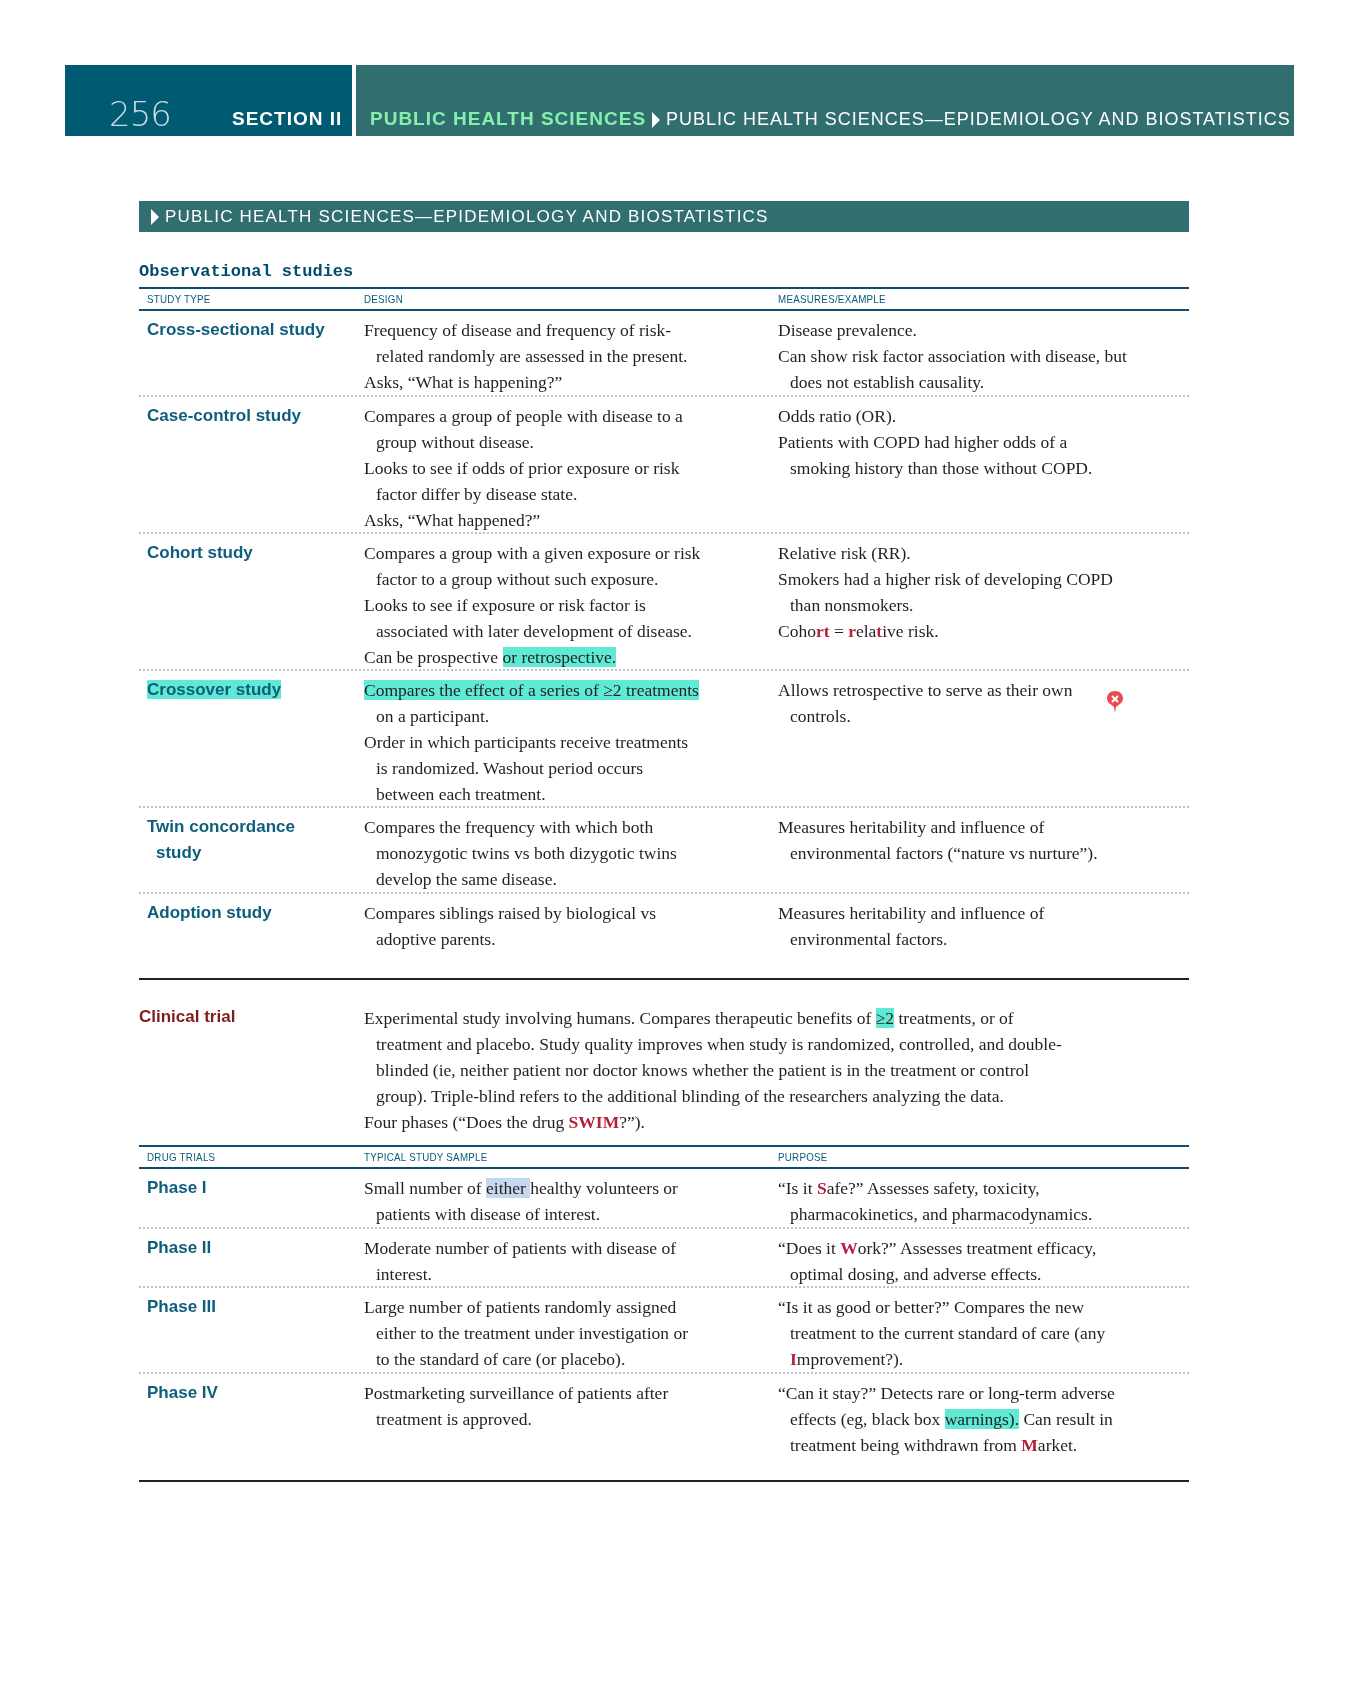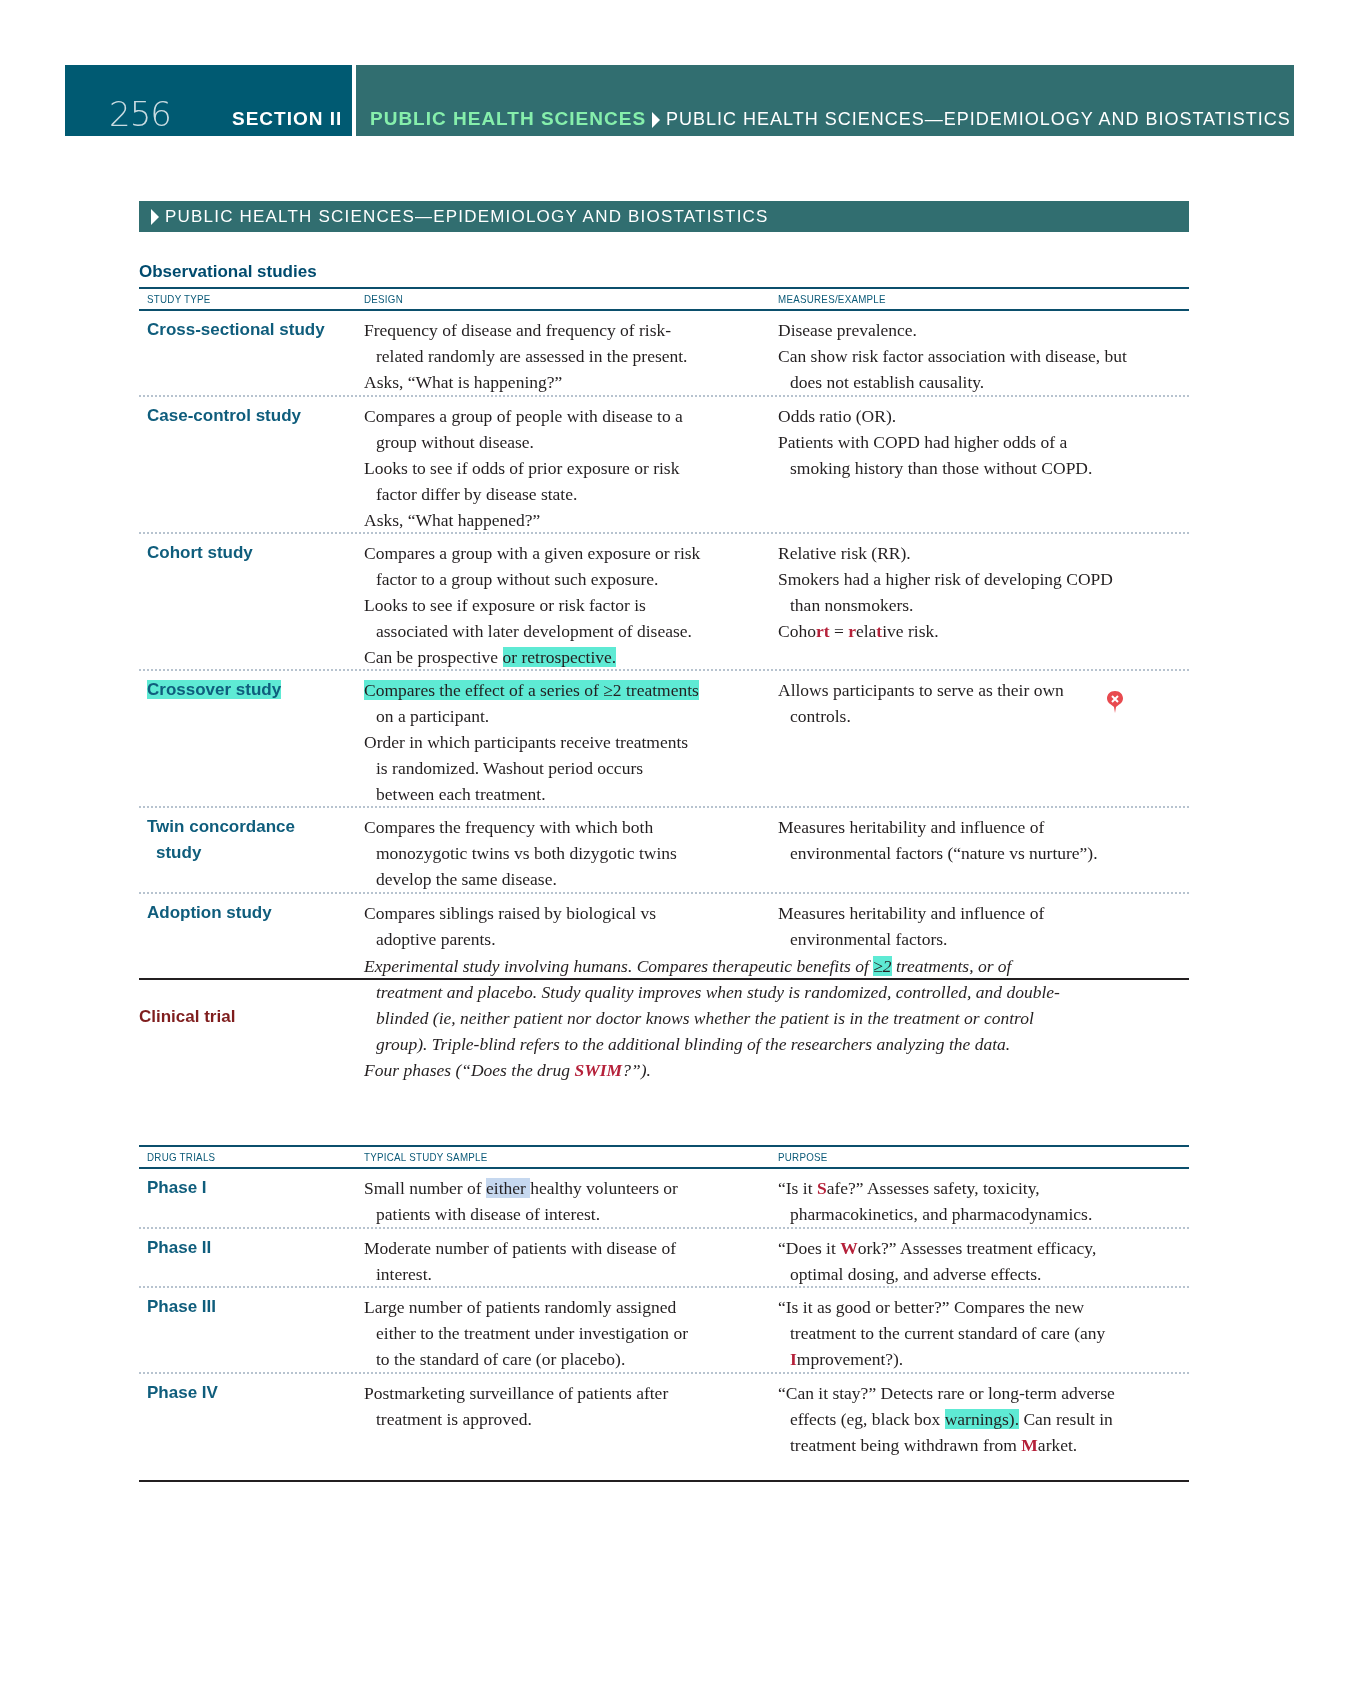--- a/index.html
+++ b/index.html
@@ -32,21 +32,21 @@
   .line.ind { padding-left: 12px; }
   .hl { background: #5eead4; }
   .sel { background: #c6d8ef; }
   .red { color: #b5213a; font-weight: bold; }
 
   .rule-black { position: absolute; left: 139px; width: 1050px; height: 2px; background: #231f20; }
 
   .pin { position: absolute; left: 1106px; top: 690px; width: 18px; height: 24px; }
 
   .clin-title { position: absolute; left: 139px; top: 1007px; font-family: "Liberation Sans", sans-serif; font-weight: bold; font-size: 17px; color: #7f1d1d; }
-  .clin-body { position: absolute; left: 364px; top: 953px; width: 830px; font-style: italic; }
+  .clin-body { position: absolute; left: 364px; top: 1005px; width: 830px; }
 </style>
 </head>
 <body>
 
 <div class="top-header">
   <div class="hdr-left">
     <span class="page-num">256</span>
     <span class="section-label">SECTION II</span>
   </div>
   <div class="hdr-div"></div>
@@ -57,21 +57,21 @@
       <span>PUBLIC HEALTH SCIENCES—EPIDEMIOLOGY AND BIOSTATISTICS</span>
     </span>
   </div>
 </div>
 
 <div class="sub-bar">
   <span class="tri"></span>
   <span>PUBLIC HEALTH SCIENCES—EPIDEMIOLOGY AND BIOSTATISTICS</span>
 </div>
 
-<div class="section-title" style="top:262px;">Observational studies</div>
+<div class="section-title" style="top:262px;font-family:Liberation Mono, monospace;">Observational studies</div>
 
 <div class="tbl" style="top:287px;">
   <div class="tbl-head">
     <span style="left:8px;">STUDY TYPE</span>
     <span style="left:225px;">DESIGN</span>
     <span style="left:639px;">MEASURES/EXAMPLE</span>
   </div>
 
   <div class="row" style="height:86px;">
     <div class="c1">Cross-sectional study</div>
@@ -123,21 +123,21 @@
   <div class="row" style="height:137px;text-decoration:underline;">
     <div class="c1"><span class="hl">Crossover study</span></div>
     <div class="c2">
       <div class="line"><span class="hl">Compares the effect of a series of ≥2 treatments</span></div>
       <div class="line ind">on a participant.</div>
       <div class="line">Order in which participants receive treatments</div>
       <div class="line ind">is randomized. Washout period occurs</div>
       <div class="line ind">between each treatment.</div>
     </div>
     <div class="c3">
-      <div class="line">Allows participants to serve as their own</div>
+      <div class="line">Allows retrospective to serve as their own</div>
       <div class="line ind">controls.</div>
     </div>
   </div>
 
   <div class="row" style="height:86px;">
     <div class="c1">
       <div>Twin concordance</div>
       <div style="padding-left:9px;">study</div>
     </div>
     <div class="c2">

